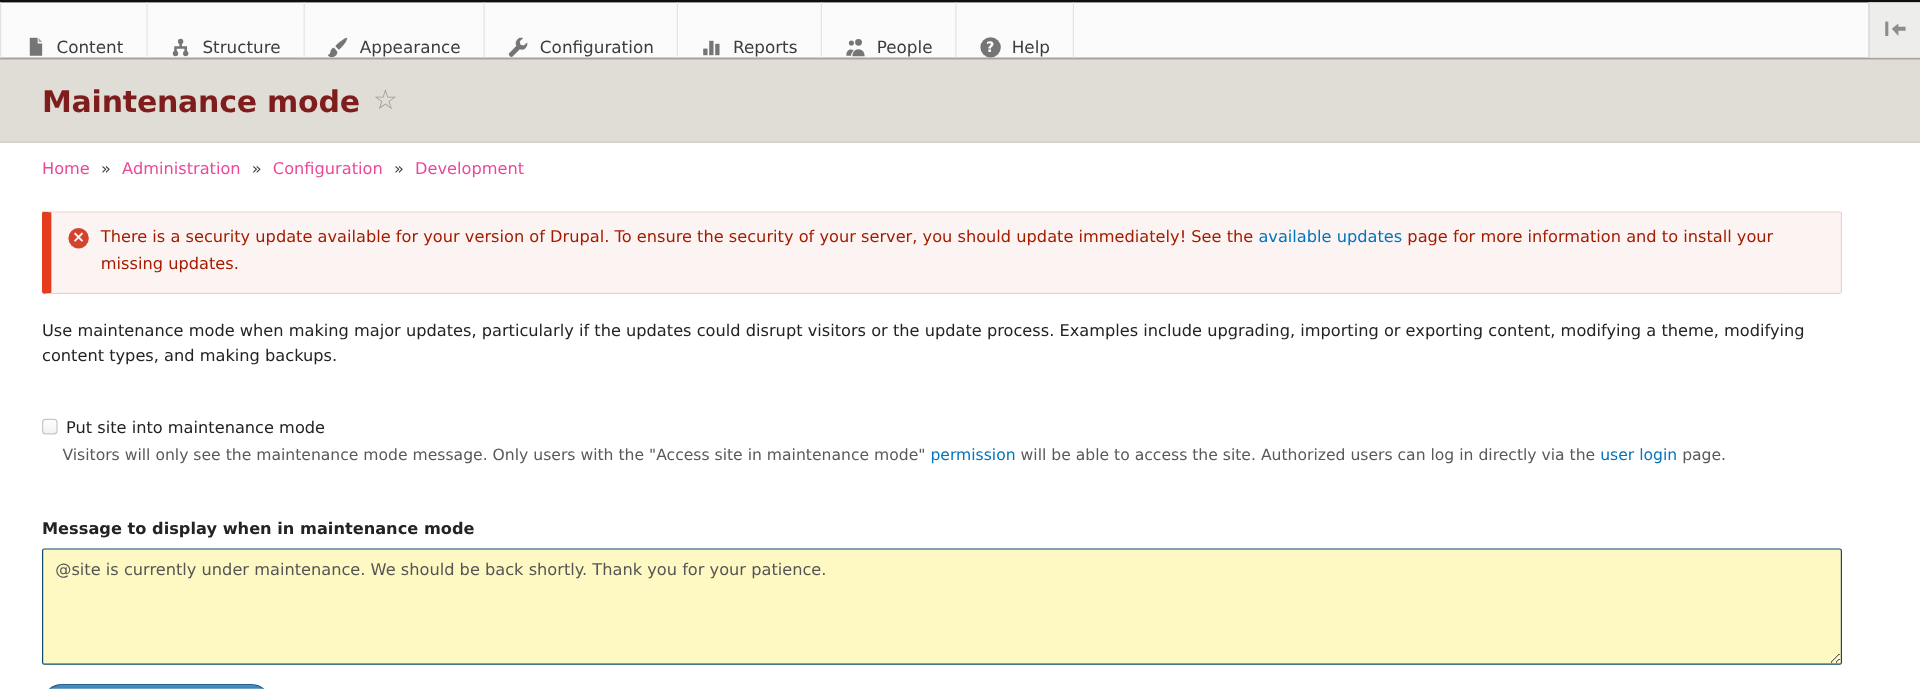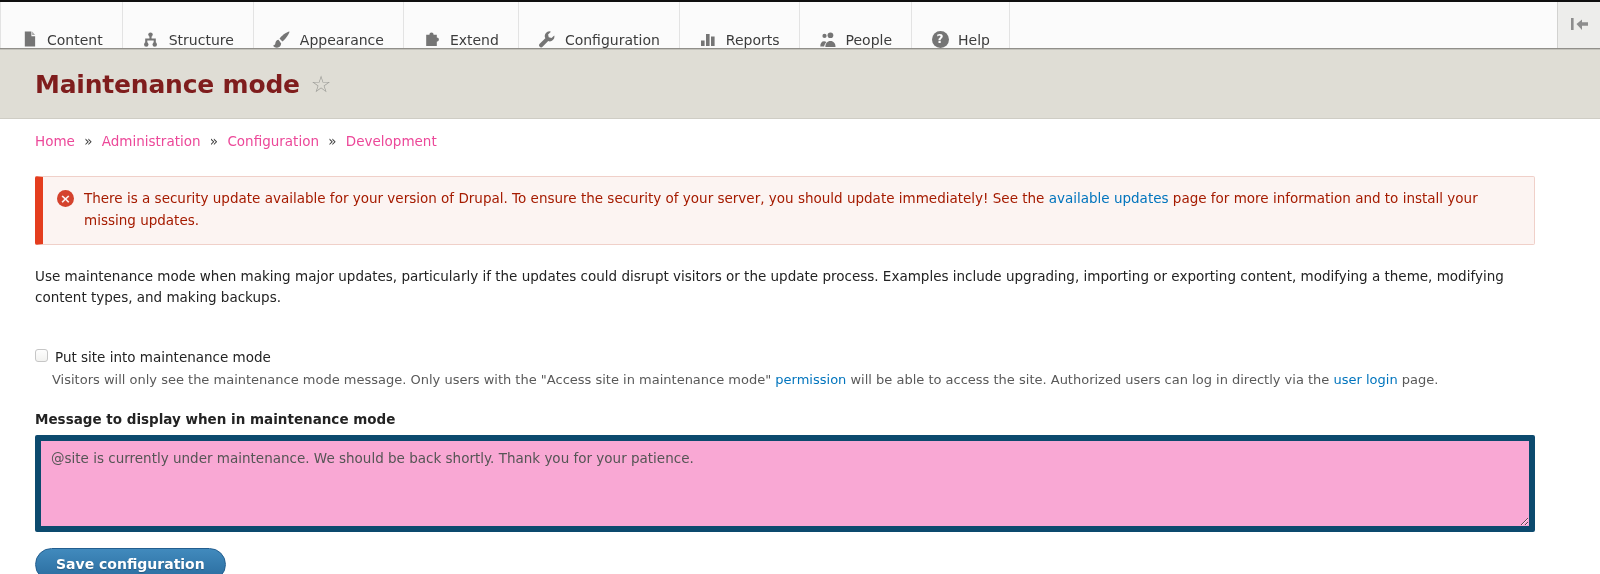--- a/index.html
+++ b/index.html
@@ -133,35 +133,35 @@
   .checkbox-row label { cursor: pointer; color: #232323; }
   .description {
     margin: 5px 0 4px 17px;
     font-size: 13px;
     line-height: 1.6;
     color: #595959;
   }
   .description a { color: #0074bd; text-decoration: none; cursor: pointer; }
   
   .field-label {
-    margin-top: 20px;
+    margin-top: 42px;
     font-size: 13.5px;
     font-weight: bold;
     color: #232323;
   }
   .message-textarea {
     display: block;
     box-sizing: border-box;
     width: 100%;
     height: 97px;
     margin-top: 8px;
     padding: 8px 10px;
-    border: 6px solid #0c4a6e;
+    border: 1px solid #0c4a6e;
     border-radius: 2px;
-    background: #f9a8d4;
+    background: #fef9c3;
     font-family: "DejaVu Sans", "Liberation Sans", sans-serif;
     font-size: 13.5px;
     color: #555;
     line-height: 1.45;
     resize: vertical;
   }
   
   .save-btn {
     margin: 16px 0 30px 0;
     padding: 7px 20px 8px 20px;
@@ -208,28 +208,20 @@
   <div class="tb-item">
     <span class="tb-icon">
       <svg width="17" height="17" viewBox="0 0 16 16">
           <path fill="#757575" d="M15.5.5c-2.8.2-8 4.7-9.4 6.6l2.8 2.8C10.8 8.5 15.3 3.3 15.5.5z"></path>
           <path fill="#757575" d="M5.2 8.2C3.7 8.2 2.3 9.6 2.2 11.6c-.1 1.3-.9 2-2.2 2.3 1 1.3 2.4 1.9 3.8 1.8 2.3-.2 3.8-1.8 3.9-4z"></path>
         </svg>
     </span>
     <span>Appearance</span>
   </div>
 
-  <div class="tb-item">
-    <span class="tb-icon">
-      <svg width="17" height="17" viewBox="0 0 16 16">
-          <path fill="#757575" d="M6 3.5a2 2 0 1 1 4 0H13V6a2 2 0 1 1 0 4v4H3V3.5z"></path>
-        </svg>
-    </span>
-    <span>Extend</span>
-  </div>
 
   <div class="tb-item">
     <span class="tb-icon">
       <svg width="17" height="17" viewBox="0 0 16 16">
           <path fill="#757575" d="M15.3 4.2a4.4 4.4 0 0 1-5.7 5.3l-5.3 5.3a1.9 1.9 0 0 1-2.7-2.7l5.3-5.3A4.4 4.4 0 0 1 12.2.6L9.5 3.3l.6 2.6 2.6.6z"></path>
         </svg>
     </span>
     <span>Configuration</span>
   </div>
 

